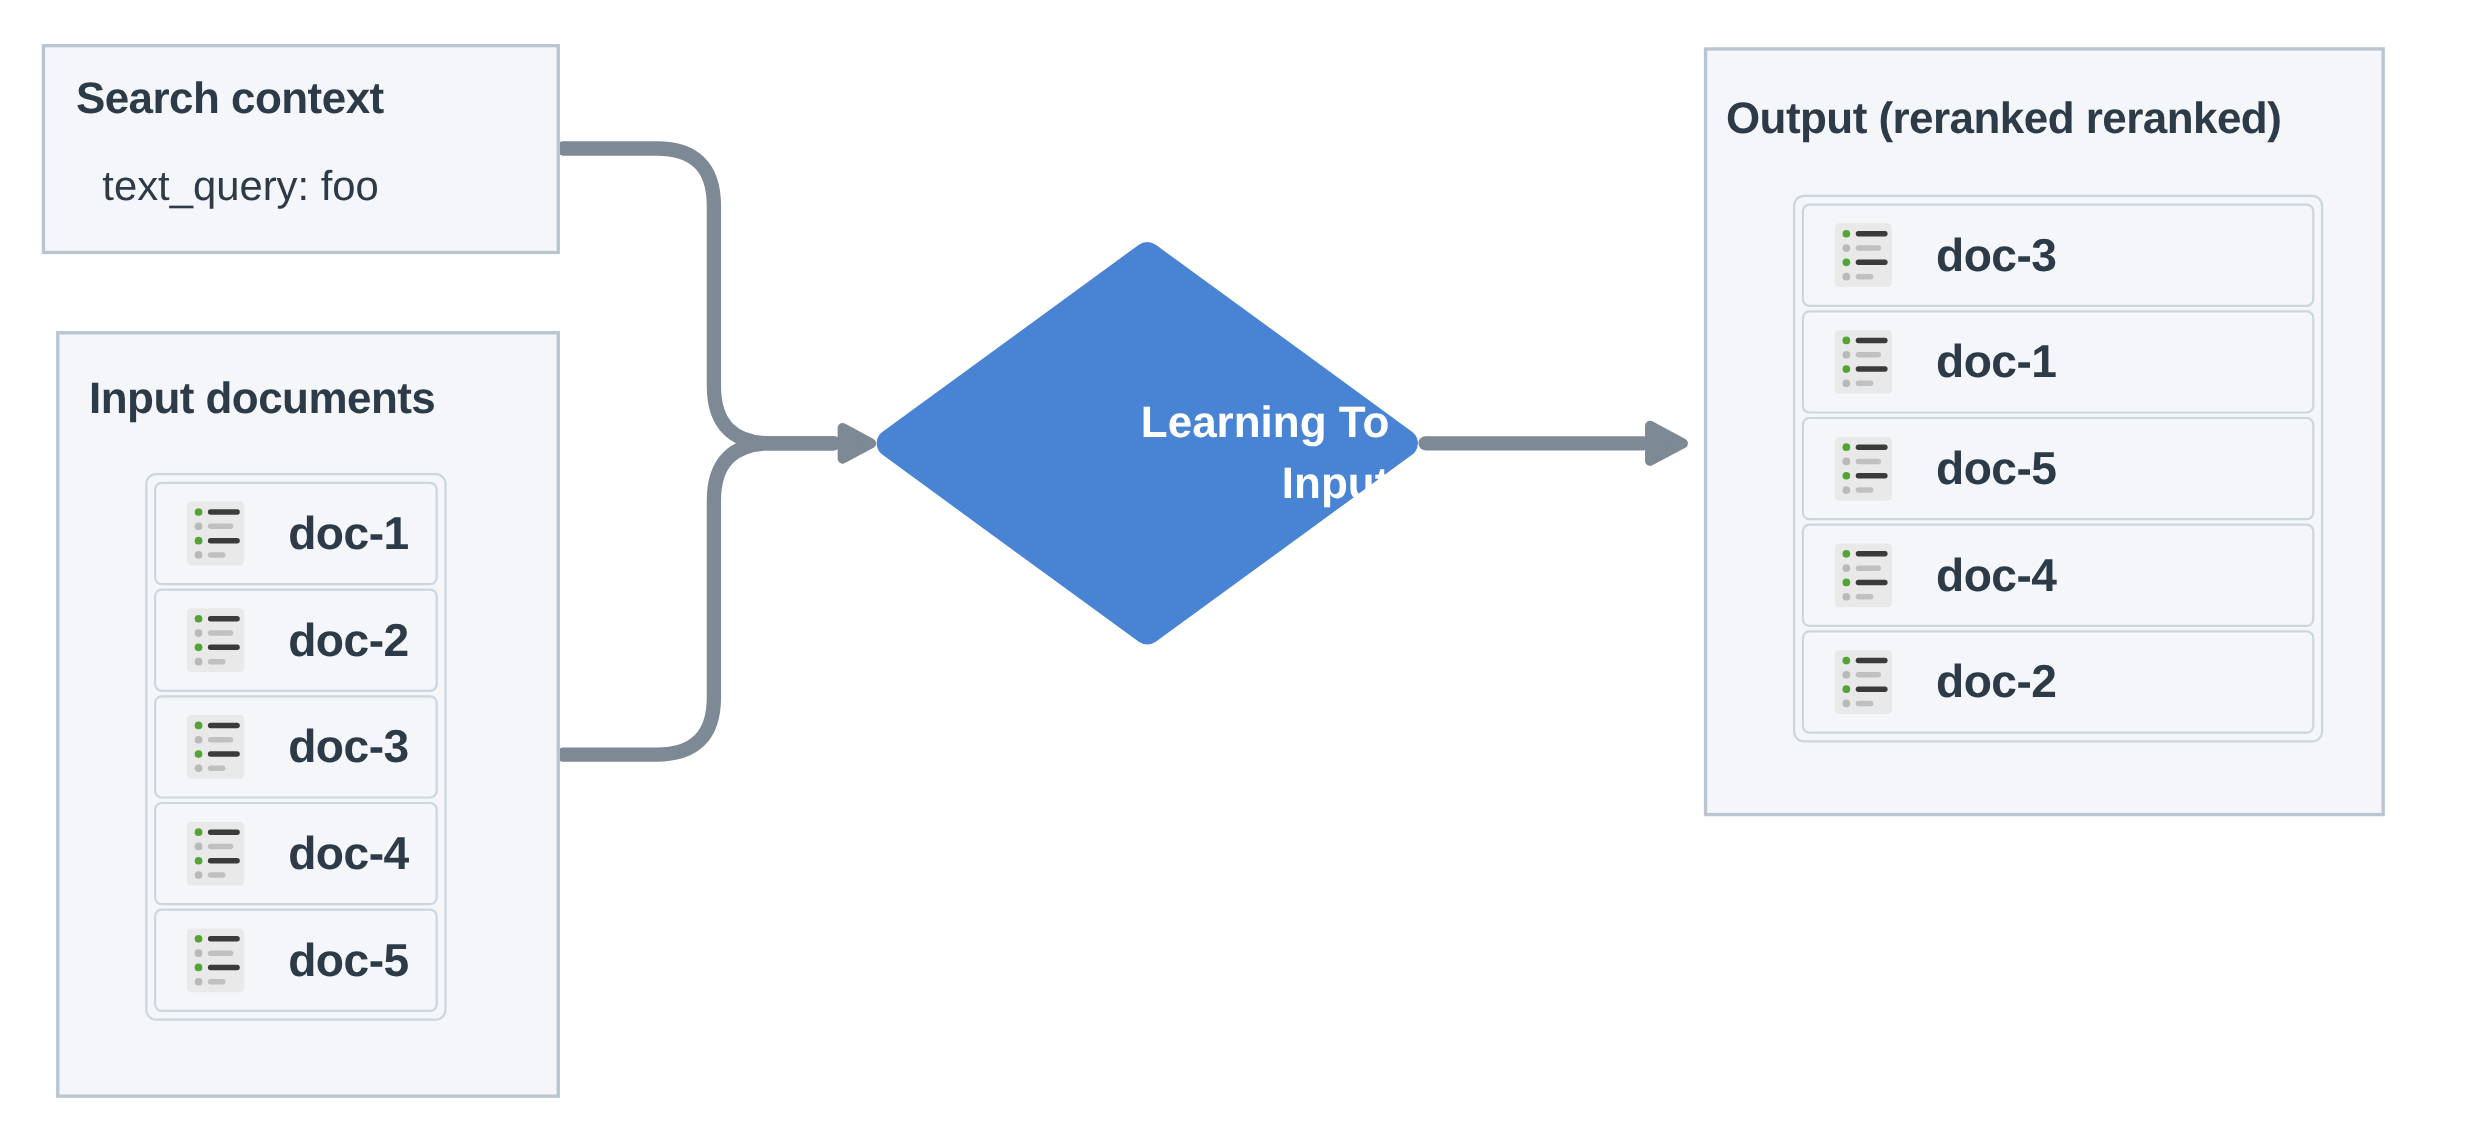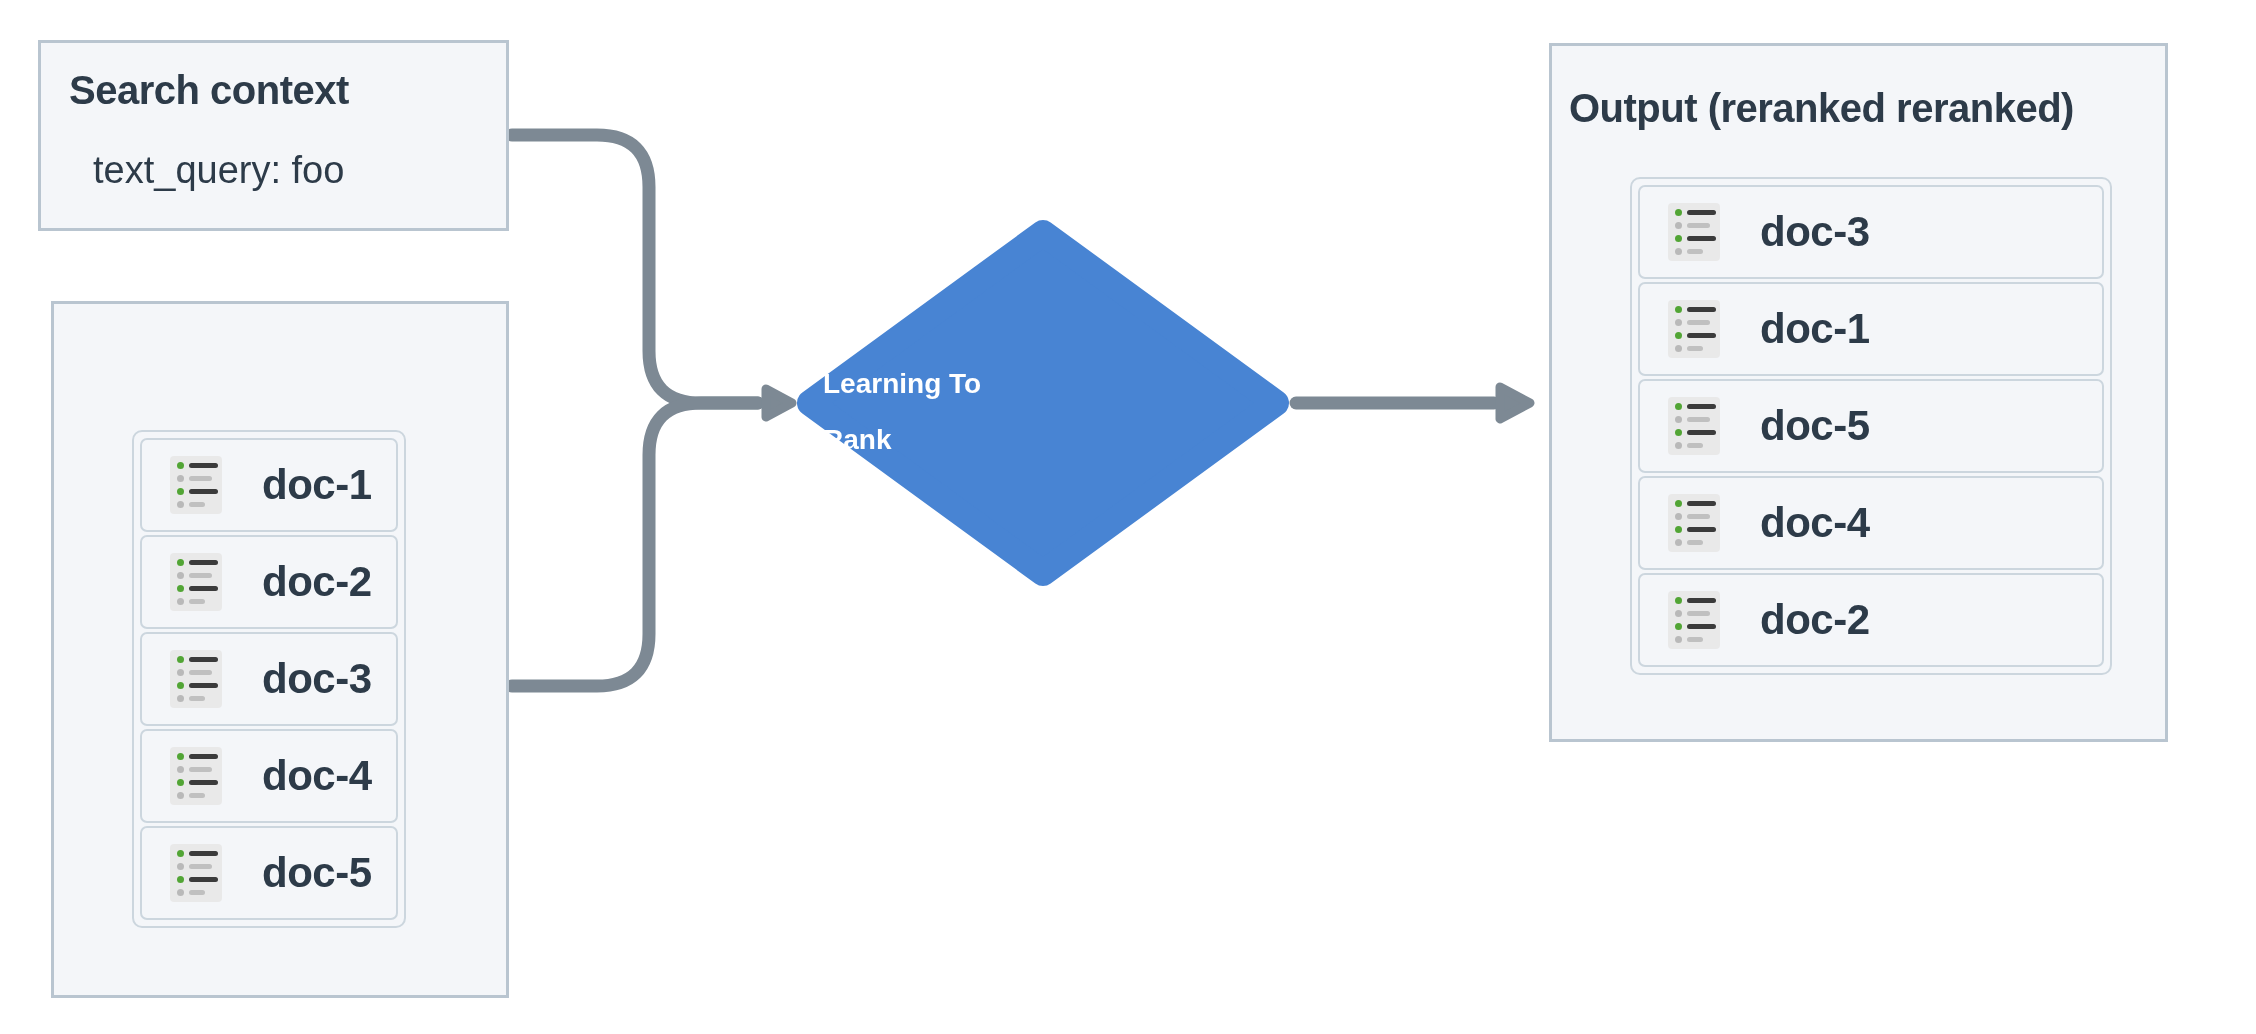--- a/index.html
+++ b/index.html
@@ -73,22 +73,22 @@
   .doc-icon .l.lt.s{width:16px;}
   .doc-label{
     margin-left:40px;
     font-size:42px;font-weight:700;letter-spacing:-0.5px;
     color:var(--text-dark,#2d3b49);
     white-space:nowrap;
   }
   .diamond-label{
     position:absolute;
     left:823px;top:356px;width:440px;height:112px;
-    text-align:left;
-    font-size:28px;font-weight:700;line-height:56px;
+    text-align:right;
+    font-size:40px;font-weight:700;line-height:56px;
     color:var(--diamond-text,#ffffff);
   }
   .diamond-label div{white-space:nowrap;}
 </style>
 </head>
 <body>
 
 <div class="canvas">
 
   <svg class="connector-layer" viewBox="0 0 2256 1034" xmlns="http://www.w3.org/2000/svg">
@@ -99,20 +99,21 @@
     <polygon points="1500,387 1530,403 1500,419" style="fill:var(--arrow-gray,#7d8994);stroke:var(--arrow-gray,#7d8994)" stroke-width="9" stroke-linejoin="round"></polygon>
     <polygon points="810,403 1043,233 1276,403 1043,573" style="fill:var(--diamond-blue,#4884d3);stroke:var(--diamond-blue,#4884d3)" stroke-width="26" stroke-linejoin="round"></polygon>
   </svg>
 
   <div class="box search-box">
     <div class="box-title">Search context</div>
     <div class="box-sub">text_query: foo</div>
   </div>
 
   <div class="box input-box">
+    <div class="box-title">Input documents</div>
     <div class="doc-list">
       <div class="doc-card">
         <span class="doc-icon">
             <i class="r">
               <b class="d g"></b>
               <b class="l dk"></b>
             </i>
             <i class="r">
               <b class="d n"></b>
               <b class="l lt"></b>
@@ -210,21 +211,21 @@
               <b class="l lt s"></b>
             </i>
           </span>
         <span class="doc-label">doc-5</span>
       </div>
     </div>
   </div>
 
   <div class="diamond-label">
     <div>Learning To</div>
-    <div>Rank</div>
+    <div>Input</div>
   </div>
 
   <div class="box output-box">
     <div class="box-title">Output (reranked reranked)</div>
     <div class="doc-list">
       <div class="doc-card">
         <span class="doc-icon">
             <i class="r">
               <b class="d g"></b>
               <b class="l dk"></b>

